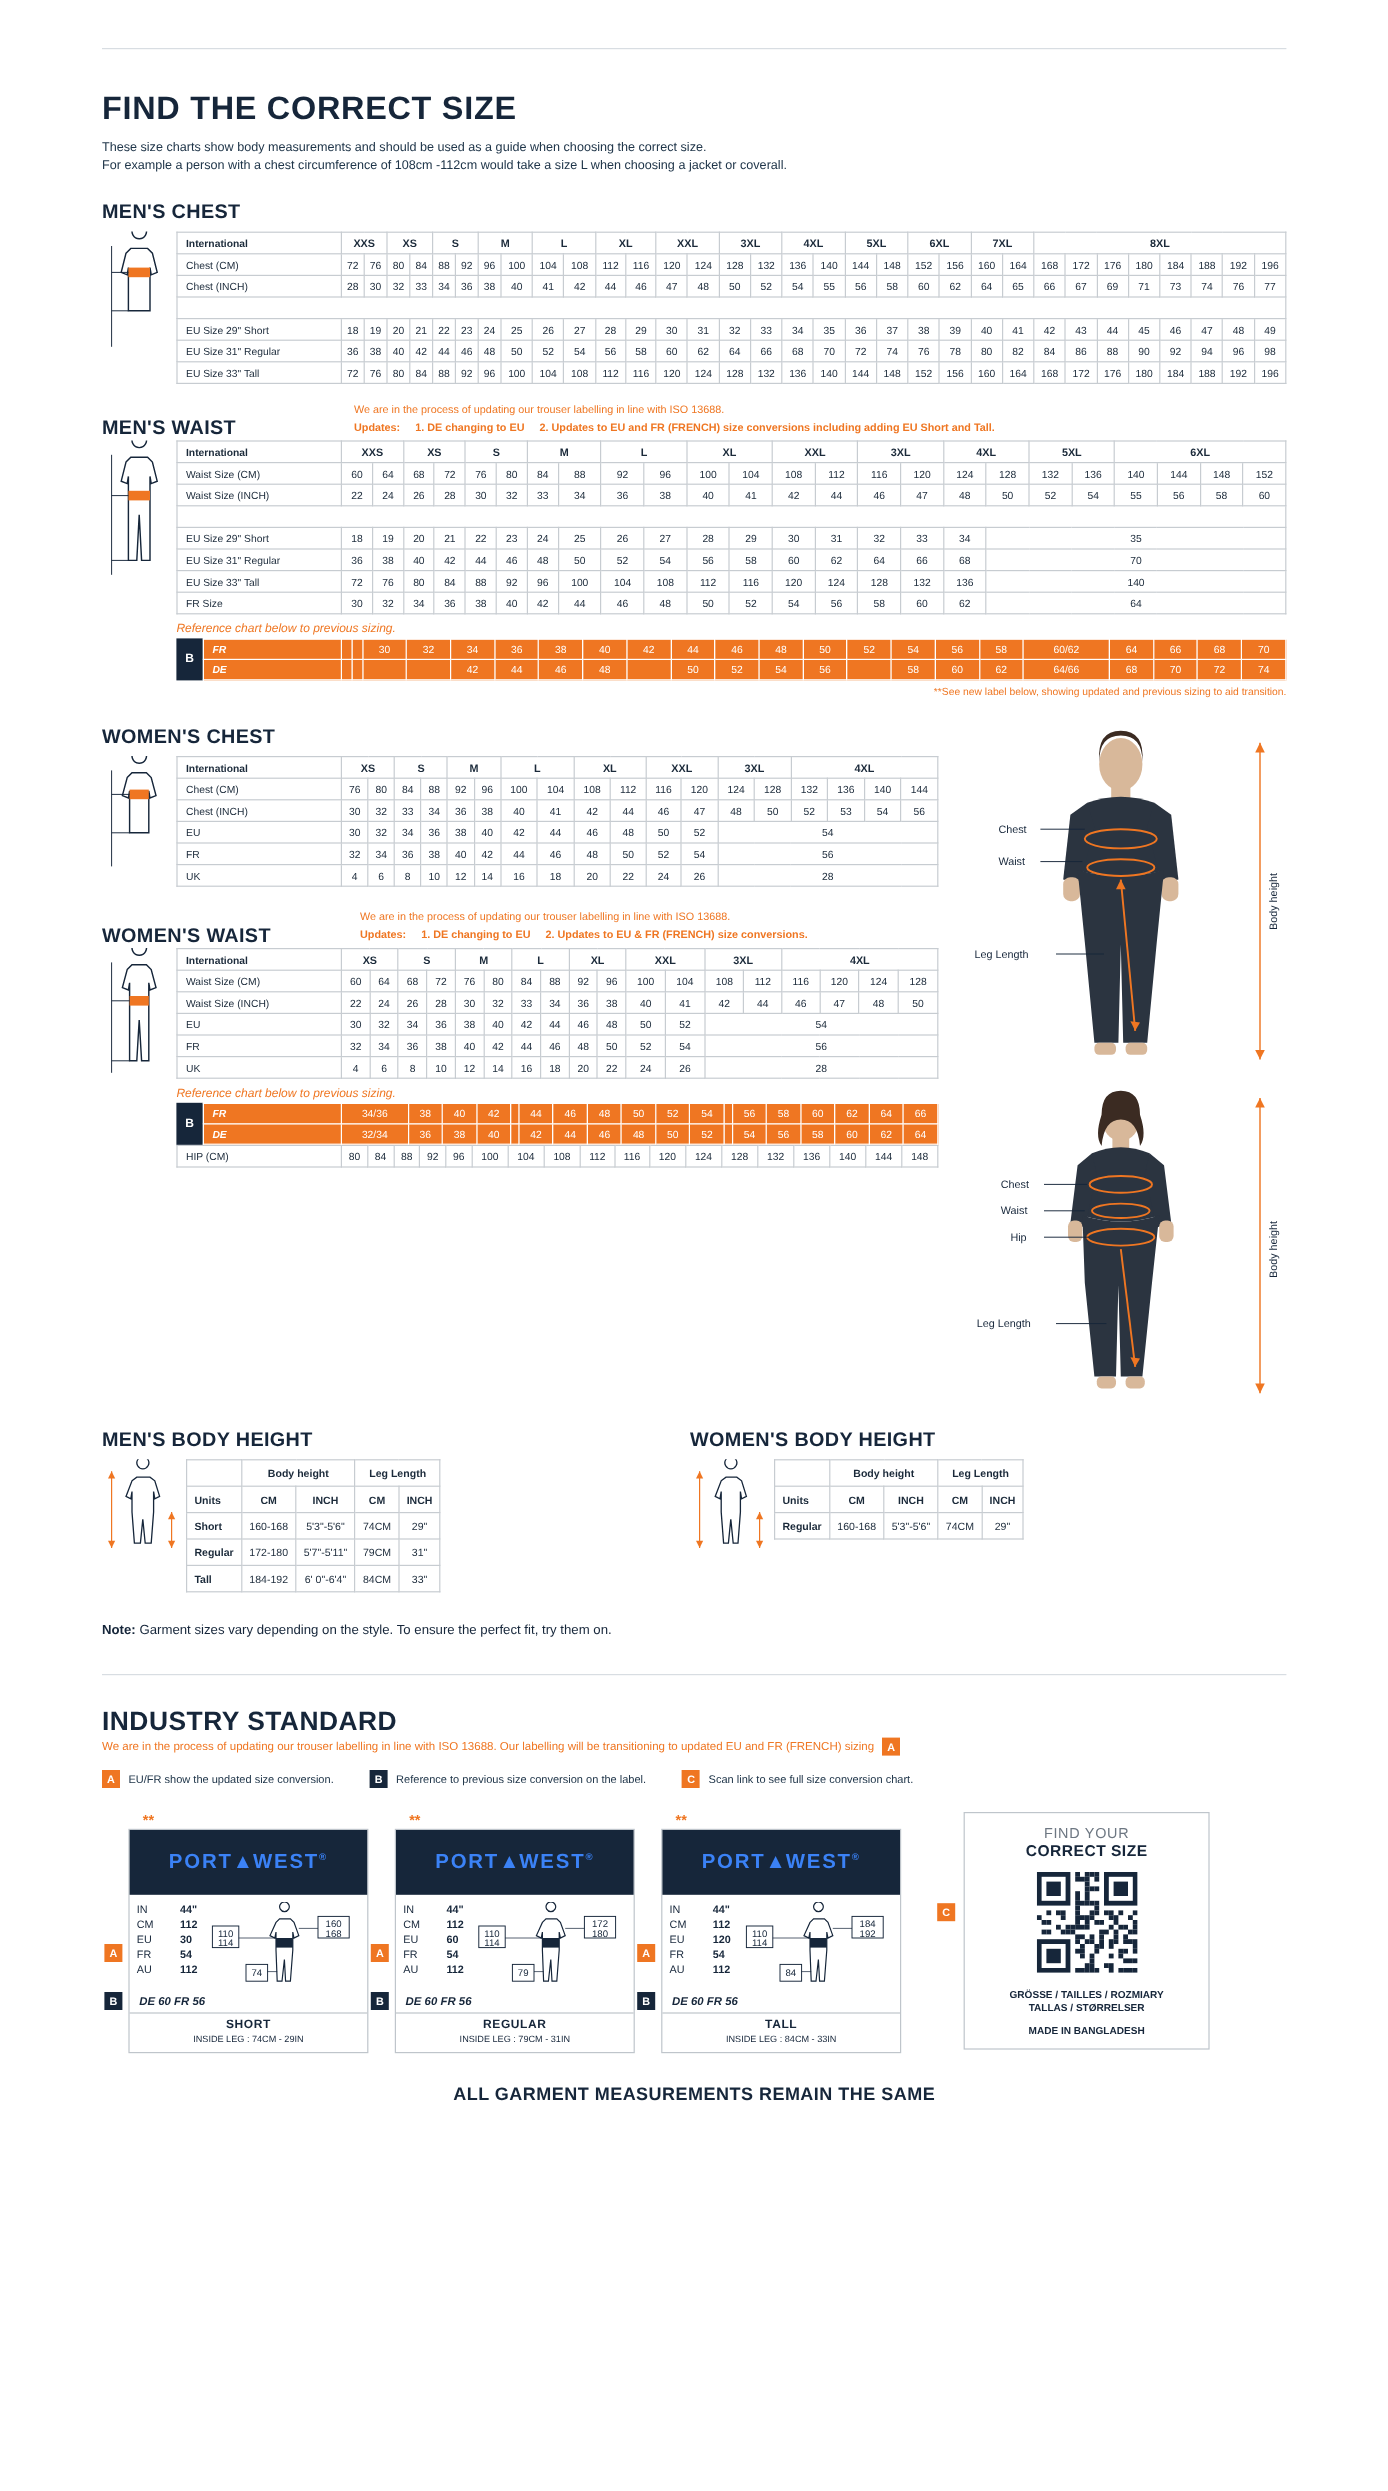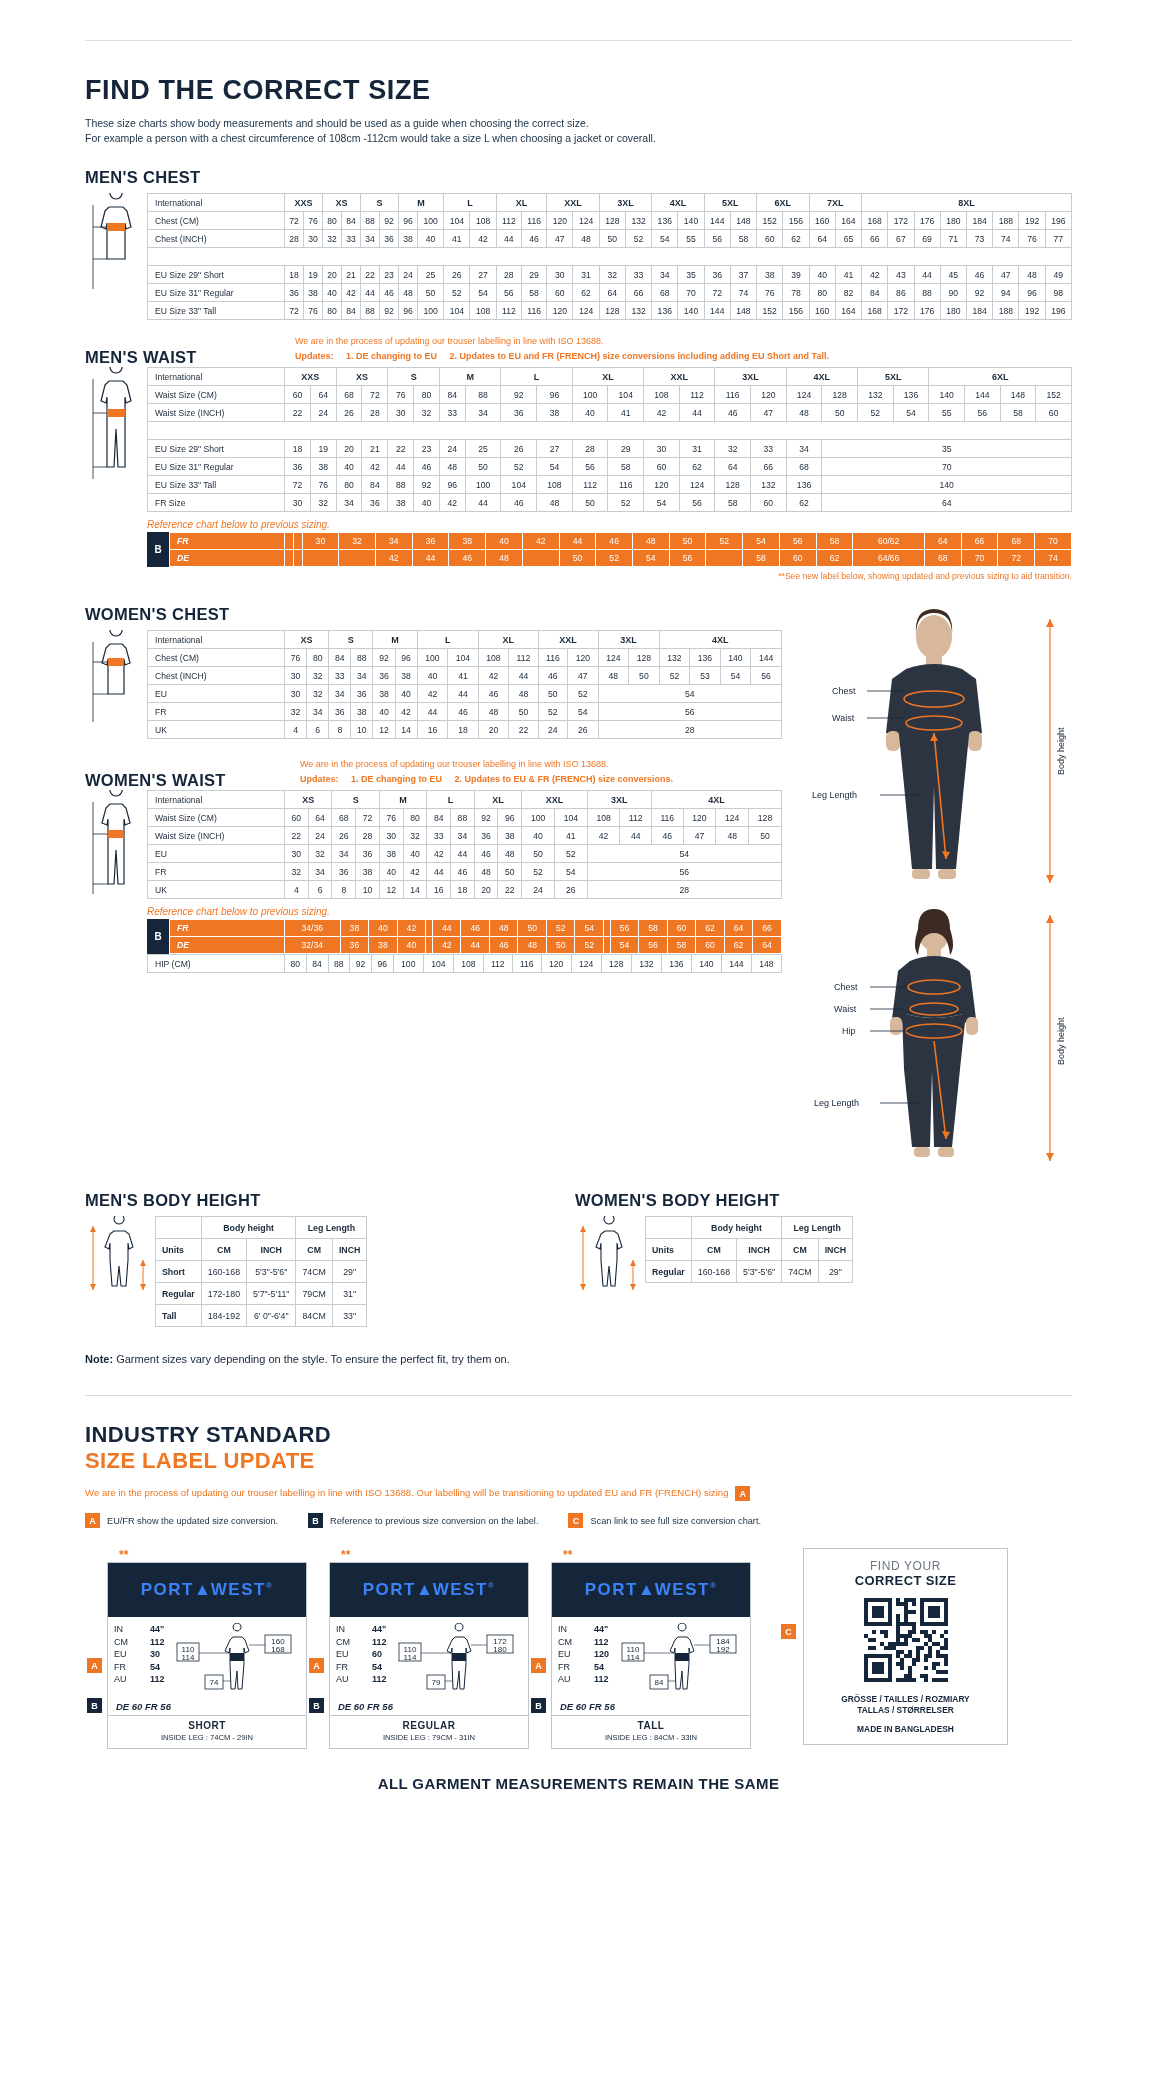--- a/index.html
+++ b/index.html
@@ -46,21 +46,21 @@
     font-weight:normal;
     white-space:nowrap;
   }
   table.sz td.lbl{
     text-align:left;
     padding-left:7px;
     width:128px;
     font-weight:normal;
   }
   table.sz tr.head td{font-weight:bold;font-size:9px;}
-  table.sz tr.head td.lbl{font-weight:normal;font-size:8.6px;}
+  table.sz tr.head td.lbl{font-weight:bold;font-size:8.6px;}
   table.sz td.grp{font-weight:bold;}
   .spacer td{border:none;height:6px;padding:0;}
 
   .note-orange{
     color:#ef7622;font-size:9px;margin:5px 0 3px 0;line-height:13px;
   }
   .upd{font-size:9px;color:#20364a;margin:2px 0 6px 0;}
   .upd .o{color:#ef7622;font-weight:bold;}
 
   .refprev{font-size:10px;color:#ef7622;font-style:italic;margin:7px 0 2px 0;}
@@ -1122,21 +1122,20 @@
 
     <div class="note-final">
       <b>Note:</b><span> Garment sizes vary depending on the style. To ensure the perfect fit, try them on.</span>
     </div>
   </div>
 
   <hr class="div">
 
   <div class="inner">
     <h2 class="ind">INDUSTRY STANDARD</h2>
-    <h2 class="ind2">SIZE LABEL UPDATE</h2>
     <div class="ind-text">
       <span style="color:#ef7622;">We are in the process of updating our trouser labelling in line with ISO 13688. Our labelling will be transitioning to updated EU and FR (FRENCH) sizing</span>
       <span class="badge a" style="vertical-align:middle;margin-left:4px;">A</span>
     </div>
 
     <div class="legend">
       <div class="item">
         <span class="badge a">A</span>
         <span>EU/FR show the updated size conversion.</span>
       </div>

